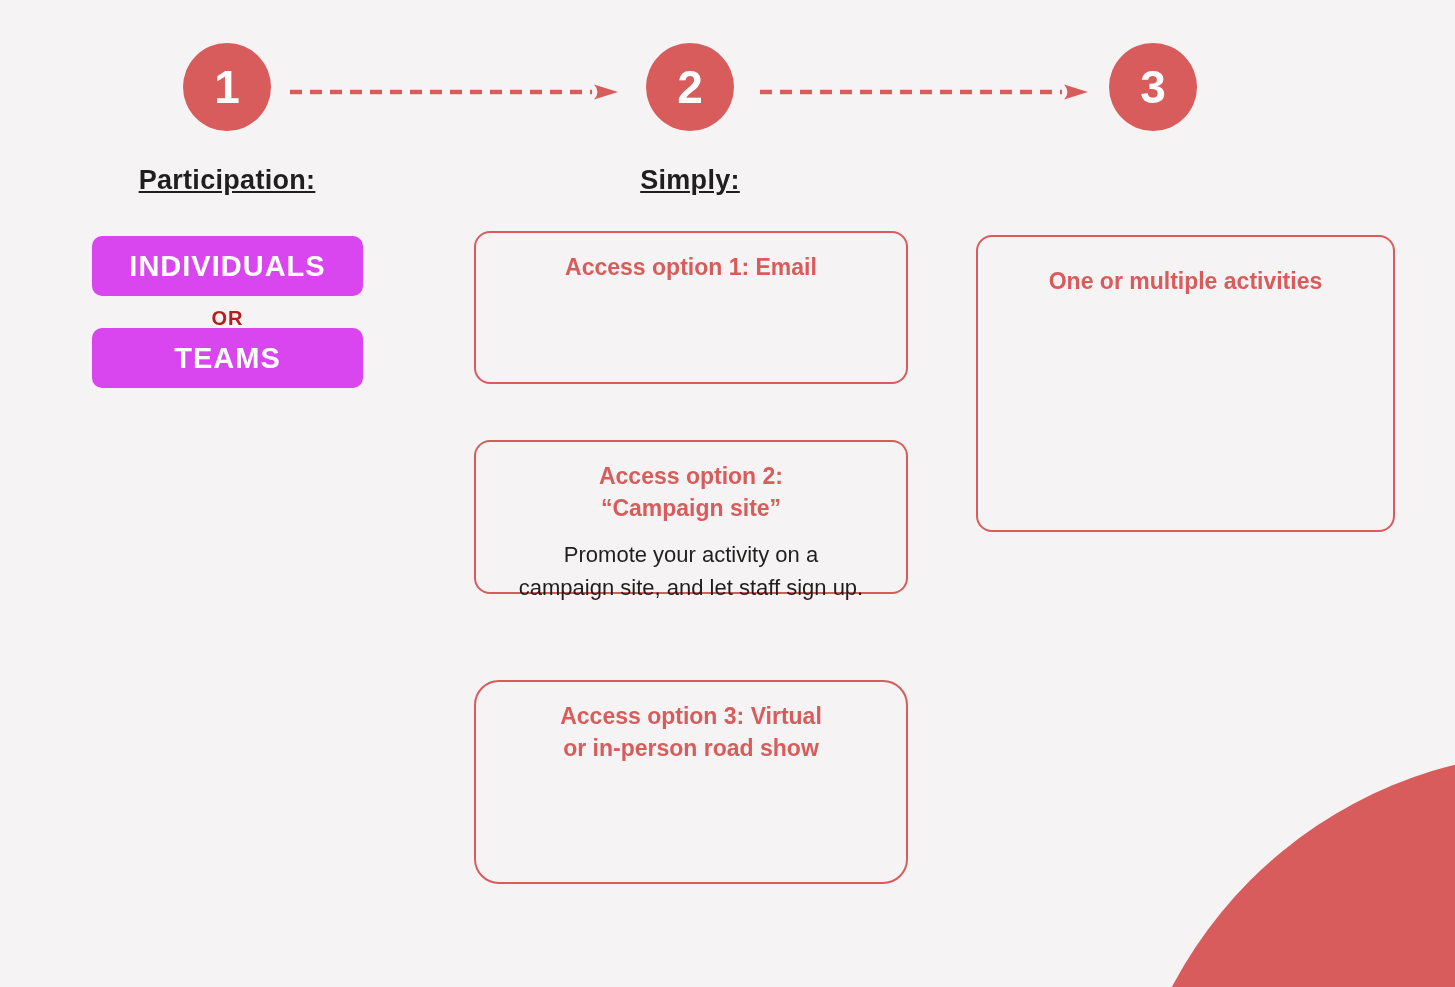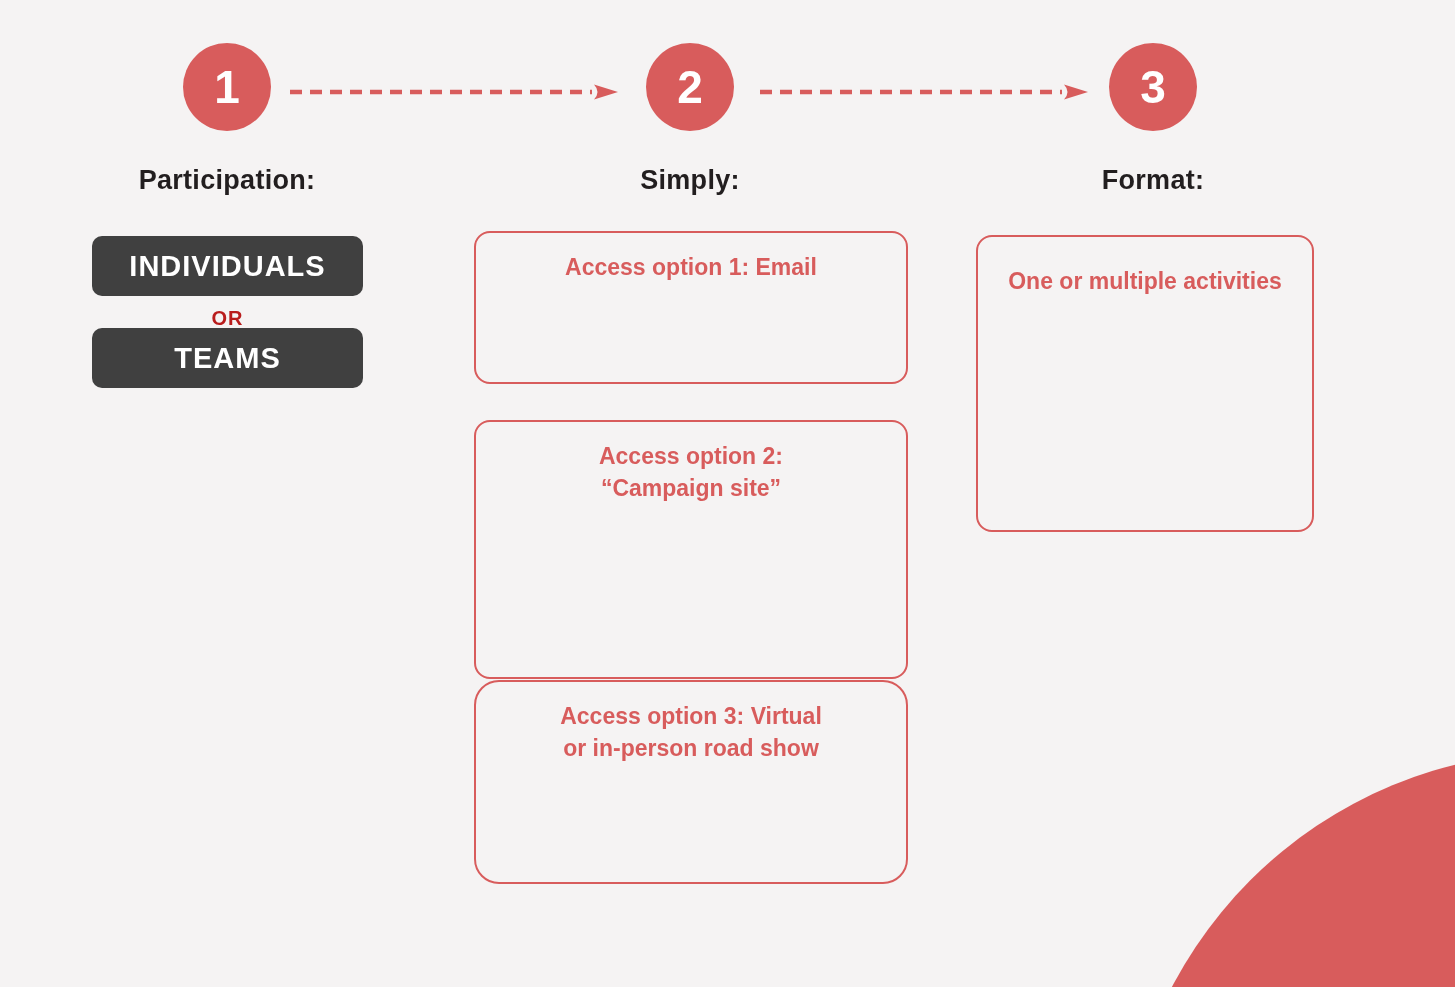--- a/index.html
+++ b/index.html
@@ -37,31 +37,32 @@
 
   .heading {
     position: absolute;
     top: 165px;
     width: 300px;
     text-align: center;
     font-size: 27px;
     font-weight: bold;
     color: #221E1F;
     letter-spacing: 0.3px;
+    text-decoration: underline;
   }
   .h1 { left: 77px; }
   .h2 { left: 540px; }
   .h3 { left: 1003px; }
 
   .pill {
     position: absolute;
     left: 92px;
     width: 271px;
     height: 60px;
-    background: #404040;
+    background: #d946ef;
     border-radius: 10px;
     color: #FFFFFF;
     font-size: 29px;
     font-weight: bold;
     letter-spacing: 1px;
     display: flex;
     align-items: center;
     justify-content: center;
   }
   .pill-individuals { top: 236px; }
@@ -95,27 +96,27 @@
     margin-bottom: 14px;
   }
   .card-body {
     color: #221E1F;
     font-size: 22px;
     line-height: 1.5;
     white-space: pre-line;
   }
   .access-card { left: 474px; width: 434px; }
   .ac1 { top: 231px; height: 153px; }
-  .ac2 { top: 420px; height: 259px; }
+  .ac2 { top: 440px; height: 154px; }
   .ac3 { top: 680px; height: 204px; border-radius: 25px; }
 
   .format-card {
     left: 976px;
     top: 235px;
-    width: 338px;
+    width: 419px;
     height: 297px;
     padding-top: 28px;
   }
   .format-card .card-title { margin-bottom: 38px; }
 
   .corner-shape {
     position: absolute;
     left: 1122px;
     top: 752px;
     width: 876px;
@@ -143,36 +144,37 @@
     <line x1="2" y1="10" x2="304" y2="10" stroke="#D85C5C" stroke-width="4.5" stroke-dasharray="12 8"></line>
     <path d="M 330 10 L 306 2.5 Q 313 10 306 17.5 Z" fill="#D85C5C"></path>
   </svg>
   <svg class="arrow a2" width="330" height="20" viewBox="0 0 330 20">
     <line x1="2" y1="10" x2="304" y2="10" stroke="#D85C5C" stroke-width="4.5" stroke-dasharray="12 8"></line>
     <path d="M 330 10 L 306 2.5 Q 313 10 306 17.5 Z" fill="#D85C5C"></path>
   </svg>
 
   <div class="heading h1">Participation:</div>
   <div class="heading h2">Simply:</div>
-  <div class="heading h3">Format:</div>
 
   <div class="pill pill-individuals">
     <span>INDIVIDUALS</span>
   </div>
   <div class="or-label">OR</div>
   <div class="pill pill-teams">
     <span>TEAMS</span>
   </div>
 
   <div class="card access-card ac1">
     <div class="card-title">Access option 1: Email</div>
   </div>
   <div class="card access-card ac2">
     <div class="card-title">Access option 2:
 “Campaign site”</div>
+    <div class="card-body">Promote your activity on a
+campaign site, and let staff sign up.</div>
   </div>
   <div class="card access-card ac3">
     <div class="card-title">Access option 3: Virtual
 or in-person road show</div>
   </div>
 
   <div class="card format-card">
     <div class="card-title">One or multiple activities</div>
   </div>
 

